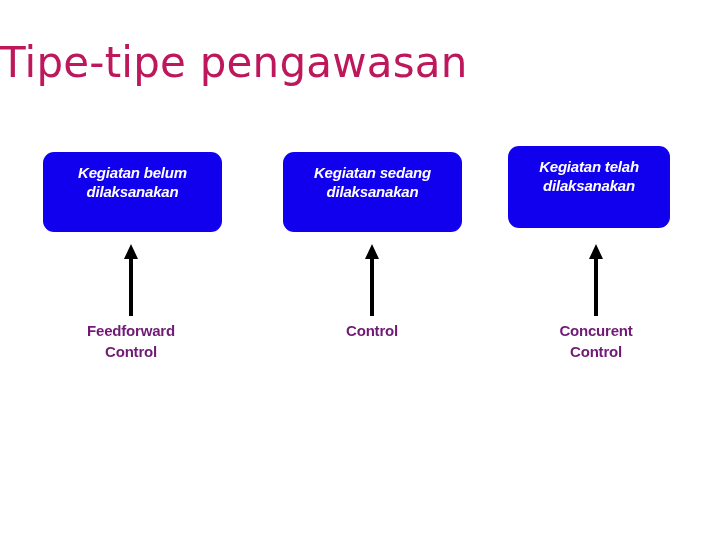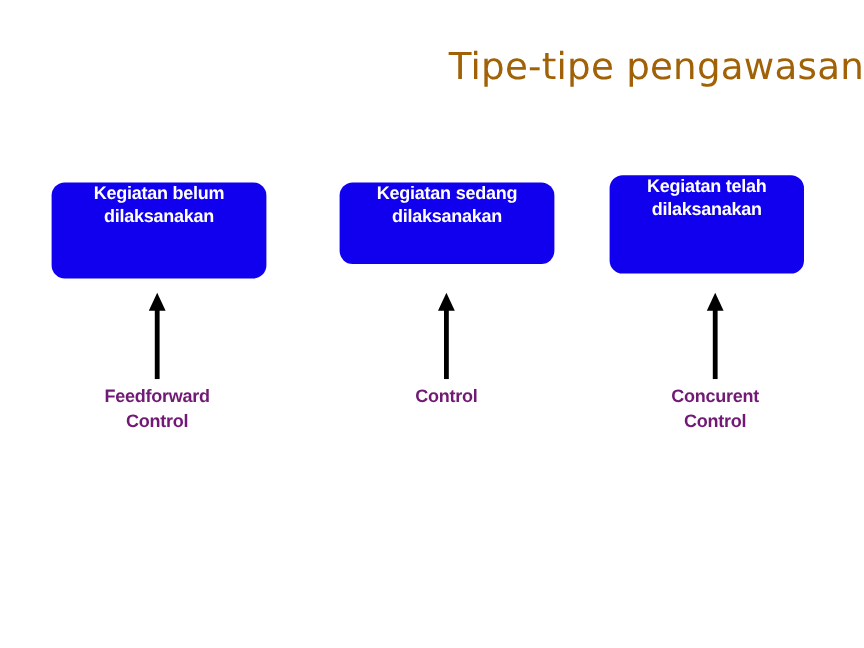--- a/index.html
+++ b/index.html
@@ -20,51 +20,53 @@
     height: 540px;
     background: #ffffff;
   }
 
   
   .slide-title {
     position: absolute;
     left: 0;
     top: 38px;
     width: 720px;
-    text-align: right;
+    text-align: left;
     font-family: "DejaVu Sans", sans-serif;
-    font-size: 31px;
+    font-size: 42px;
     font-weight: 400;
-    color: #a16207;
+    color: #be185d;
     letter-spacing: 0.2px;
     line-height: 1.2;
     white-space: nowrap;
   }
 
   
   .box {
     position: absolute;
     box-sizing: border-box;
     background: #1100ee;
     border-radius: 11px;
     color: #ffffff;
     font-family: "Liberation Sans", "DejaVu Sans", sans-serif;
     font-size: 15px;
     font-weight: bold;
     line-height: 19px;
     text-align: center;
+    padding-top: 11px;
     letter-spacing: -0.2px;
+    font-style: italic;
   }
   .box-line {
     display: block;
     white-space: nowrap;
   }
 
   #box-0 { left: 43px;  top: 152px; width: 179px; height: 80px; }
-  #box-1 { left: 283px; top: 152px; width: 179px; height: 68px; }
+  #box-1 { left: 283px; top: 152px; width: 179px; height: 80px; }
   #box-2 { left: 508px; top: 146px; width: 162px; height: 82px; }
 
   
   .arrow {
     position: absolute;
     width: 16px;
     height: 72px;
   }
   #arrow-0 { left: 123px; top: 244px; }
   #arrow-1 { left: 364px; top: 244px; }

